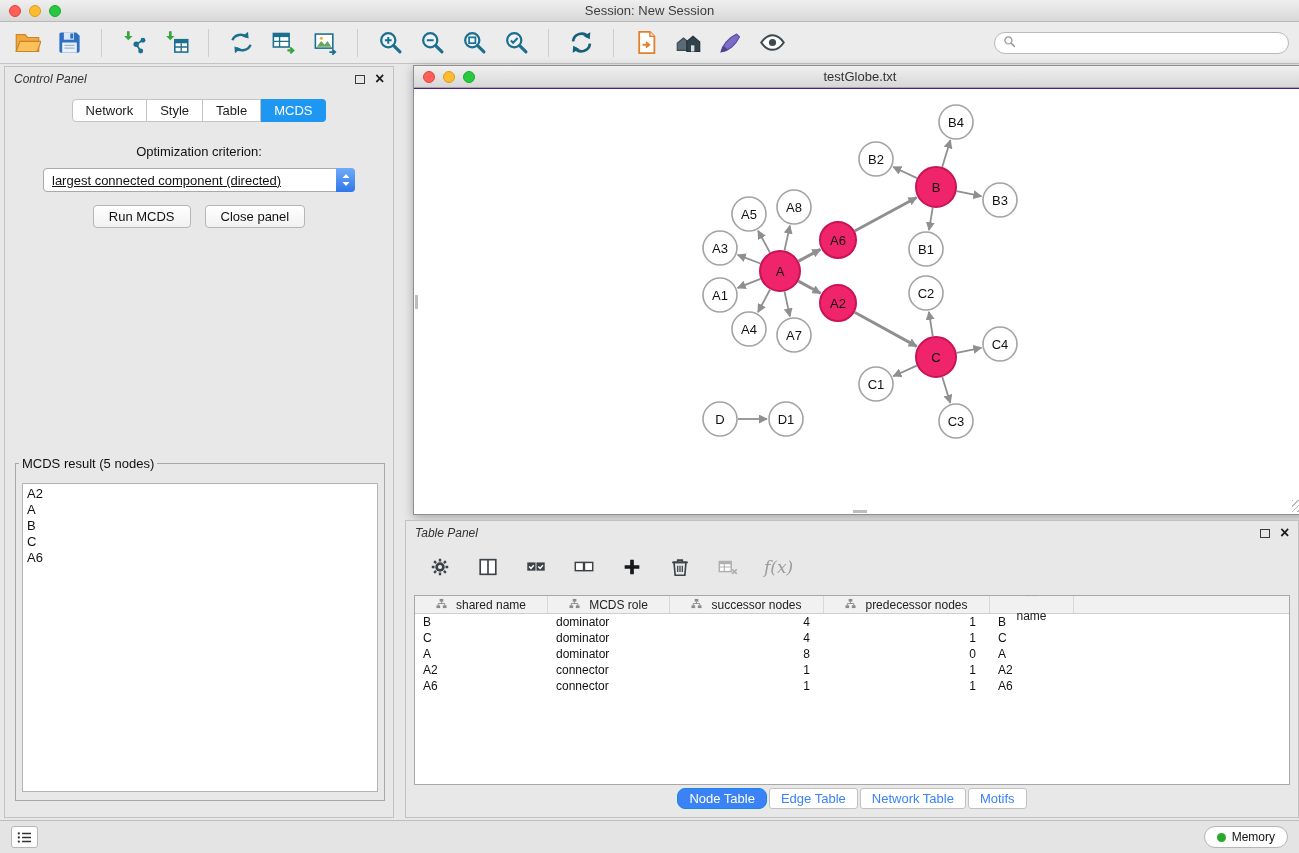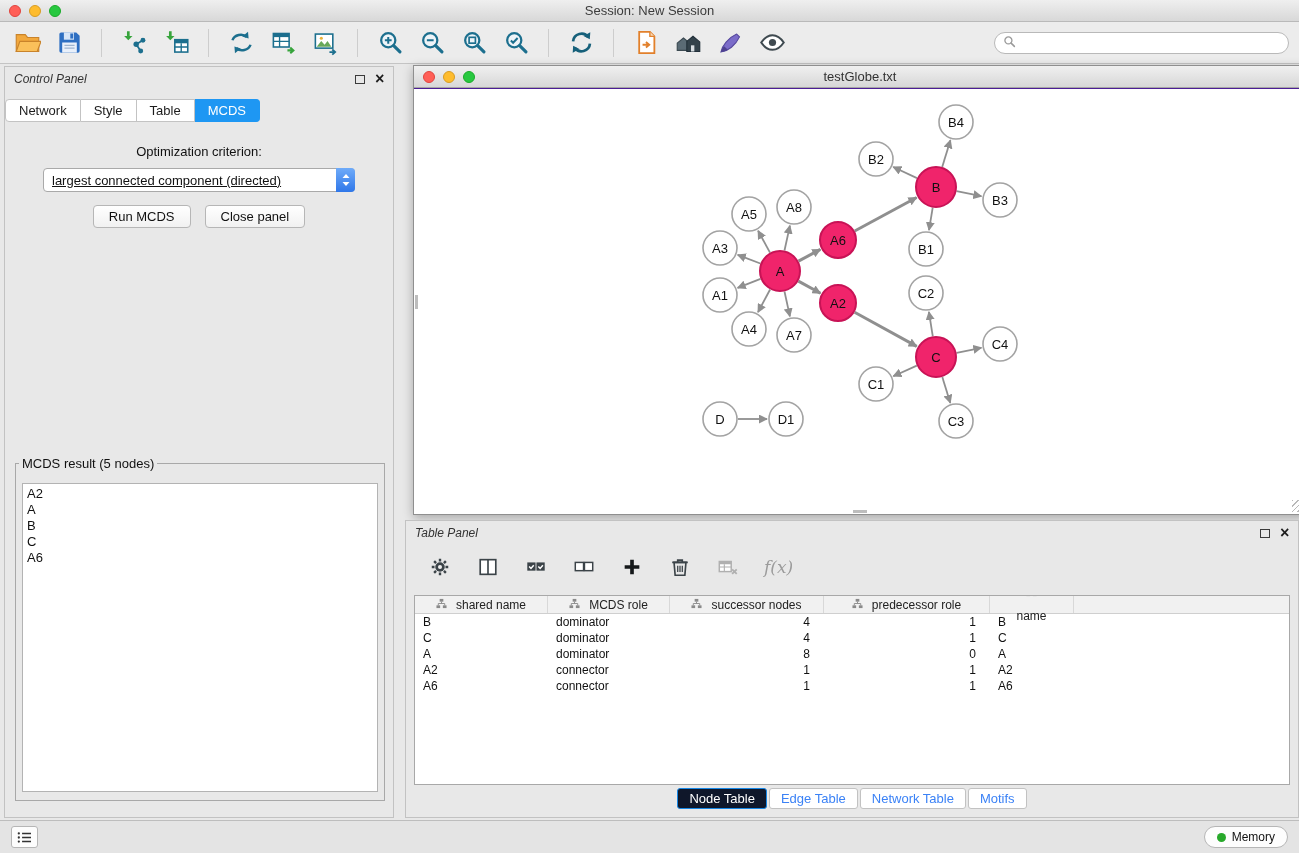--- a/index.html
+++ b/index.html
@@ -33,21 +33,21 @@
     font-family:"Liberation Sans", sans-serif; background:transparent; color:#333; }
 
   
   .control-panel { position:absolute; left:4px; top:66px; width:390px; height:752px;
     background:#e8e8e8; border:1px solid #c2c2c2; }
   .panel-header { height:24px; display:flex; align-items:center; padding:0 9px;
     font-size:12px; color:#333;font-style:italic; }
   .panel-icons { margin-left:auto; display:flex; align-items:center; gap:10px; }
   .float-ic { width:10px; height:9px; border:1.5px solid #3b3b3b; display:inline-block; }
   .close-ic { font-size:16px; font-weight:bold; color:#1c1c1c; line-height:12px; }
-  .cp-tabs { display:flex; margin-top:8px; }
+  .cp-tabs { display:flex; justify-content:center; margin-top:8px; }
   .cp-tab { font-size:13px; padding:3px 13px; background:#fff; border:1px solid #c3c3c3;
     border-left:none; color:#1c1c1c; }
   .cp-tab:first-child { border-left:1px solid #c3c3c3; border-radius:4px 0 0 4px; }
   .cp-tab:last-child { border-radius:0 4px 4px 0; }
   .cp-tab.active { background:#1e97f3; border-color:#1e97f3; color:#fff; }
   .cp-opt-label { text-align:center; font-size:13px; margin-top:22px; color:#111; }
   .cp-dropdown { width:312px; height:24px; margin:9px auto 0; background:#fff;
     border:1px solid #a9a9a9; border-radius:4px; display:flex; align-items:center; }
   .dd-text { font-size:13px; padding-left:8px; color:#111; flex:1; white-space:nowrap; overflow:hidden;text-decoration:underline; }
   .dd-stepper { width:19px; height:24px; margin:-1px -1px -1px 0;
@@ -90,21 +90,21 @@
   .table-header-row { display:flex; height:18px; background:#f1f1f1; border-bottom:1px solid #cfcfcf; }
   .th { display:flex; align-items:center; justify-content:center; gap:9px;
     font-size:12px; color:#222; border-right:1px solid #d8d8d8; flex:none; }
   .tr { display:flex; height:16px; }
   .td { font-size:12px; color:#111; padding:1px 8px 0; white-space:nowrap; flex:none; }
   .td.num { text-align:right; padding-right:14px; }
   .table-tabs { position:absolute; left:0; right:0; bottom:8px; display:flex;
     justify-content:center; gap:2px; }
   .tbl-tab { font-size:13px; padding:2px 11px; background:#fff; border:1px solid #c2c2c2;
     border-radius:3px; color:#3b82f6; }
-  .tbl-tab.active { background:#0f172a; border-color:#1687e6; color:#fff; }
+  .tbl-tab.active { background:#3b82f6; border-color:#1687e6; color:#fff;border-radius:8px; }
 
   
   .statusbar { position:absolute; left:0; right:0; bottom:0; height:33px;
     background:#e4e4e4; border-top:1px solid #bdbdbd;
     display:flex; align-items:center; padding:0 11px; }
   .sb-left-btn { width:27px; height:22px; background:#fdfdfd; border:1px solid #b6b6b6;
     border-radius:3px; display:flex; align-items:center; justify-content:center; }
   .memory-btn { margin-left:auto; height:22px; display:flex; align-items:center; gap:6px;
     background:#fdfdfd; border:1px solid #b6b6b6; border-radius:11px; padding:0 12px;
     font-size:12px; color:#111; }
@@ -525,21 +525,21 @@
               </svg></span>
             <span>successor nodes</span>
           </div>
           <div class="th" style="width: 166px;">
             <span><svg viewBox="0 0 12 12" width="11" height="11">
                 <rect x="4" y="1" width="4" height="3" fill="#8a8a8a"></rect>
                 <rect x="0.5" y="8" width="4" height="3" fill="#8a8a8a"></rect>
                 <rect x="7.5" y="8" width="4" height="3" fill="#8a8a8a"></rect>
                 <path d="M6 4v2M2.5 8V6h7v2" stroke="#8a8a8a" fill="none"></path>
               </svg></span>
-            <span>predecessor role</span>
+            <span>predecessor nodes</span>
           </div>
           <div class="th" style="width: 84px; flex-direction: column;">
             <span><svg viewBox="0 0 12 12" width="11" height="11">
                 <rect x="4" y="1" width="4" height="3" fill="#8a8a8a"></rect>
                 <rect x="0.5" y="8" width="4" height="3" fill="#8a8a8a"></rect>
                 <rect x="7.5" y="8" width="4" height="3" fill="#8a8a8a"></rect>
                 <path d="M6 4v2M2.5 8V6h7v2" stroke="#8a8a8a" fill="none"></path>
               </svg></span>
             <span>name</span>
           </div>

